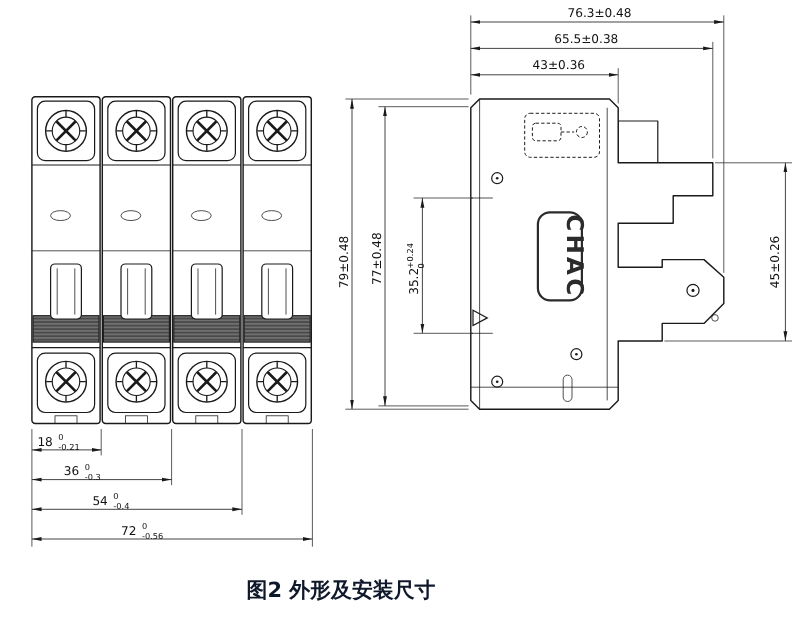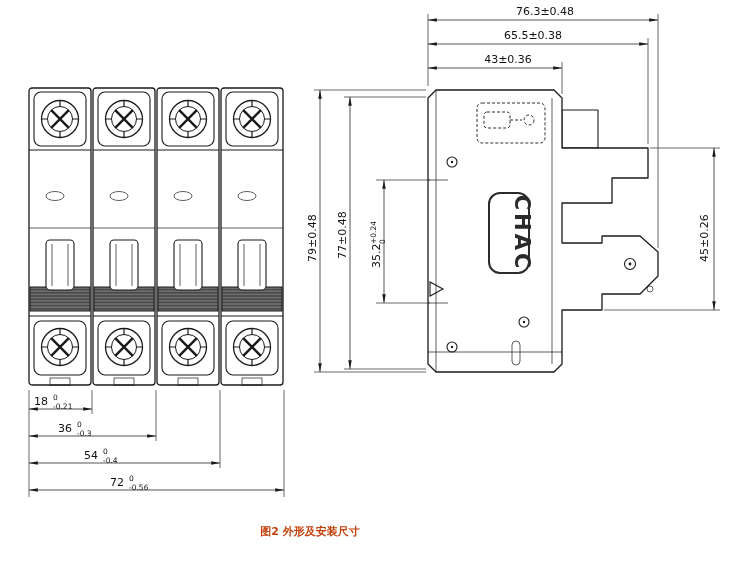--- a/index.html
+++ b/index.html
@@ -20,21 +20,21 @@
   .ln{fill:none;stroke:#1a1a1a;stroke-width:1.1;}
   .seam{fill:none;stroke:#1a1a1a;stroke-width:0.7;}
   .dash{fill:none;stroke:#1a1a1a;stroke-width:0.9;stroke-dasharray:3,2;}
   .ext{fill:none;stroke:#2a2a2a;stroke-width:0.7;}
   .dim{fill:none;stroke:#2a2a2a;stroke-width:0.8;}
   .dimtext{font-size:11px;}
   .tol{font-size:7.5px;}
   .brand{font-size:21px;font-weight:bold;letter-spacing:3px;fill:#2b2b2b;}
   .caption{
     position:absolute;top:524px;left:170px;width:280px;
-    text-align:center;font-size:11px;font-weight:bold;color:#c2410c;
+    text-align:center;font-size:19px;font-weight:bold;color:#0f172a;
     font-family:"DejaVu Sans", sans-serif;
   }
 </style>
 </head>
 <body>
 
 <div class="canvas">
 <svg width="738" height="562" viewBox="0 0 738 562">
   <defs>
     <marker id="arw" viewBox="0 0 10 5" refX="10" refY="2.5" markerWidth="11" markerHeight="5.5" orient="auto-start-reverse">

